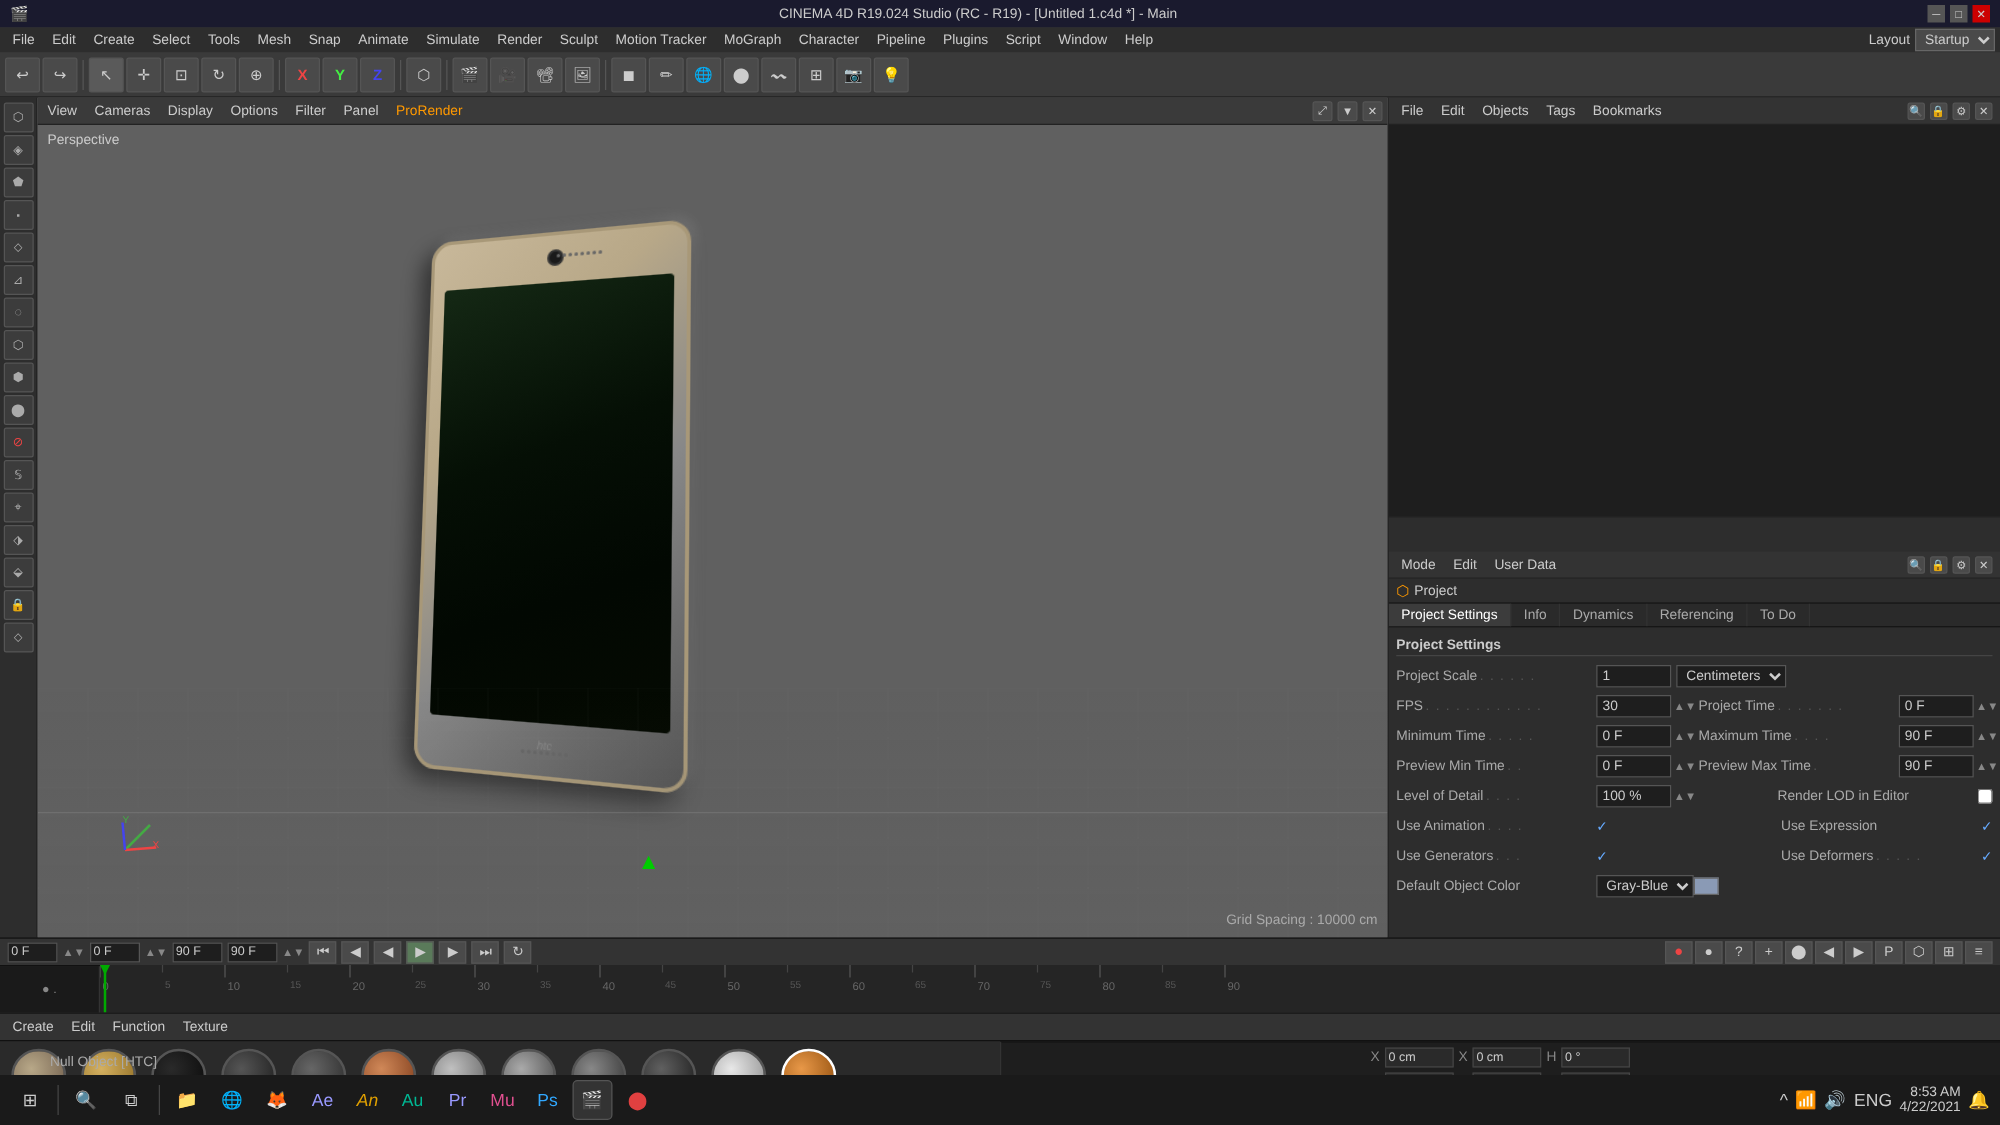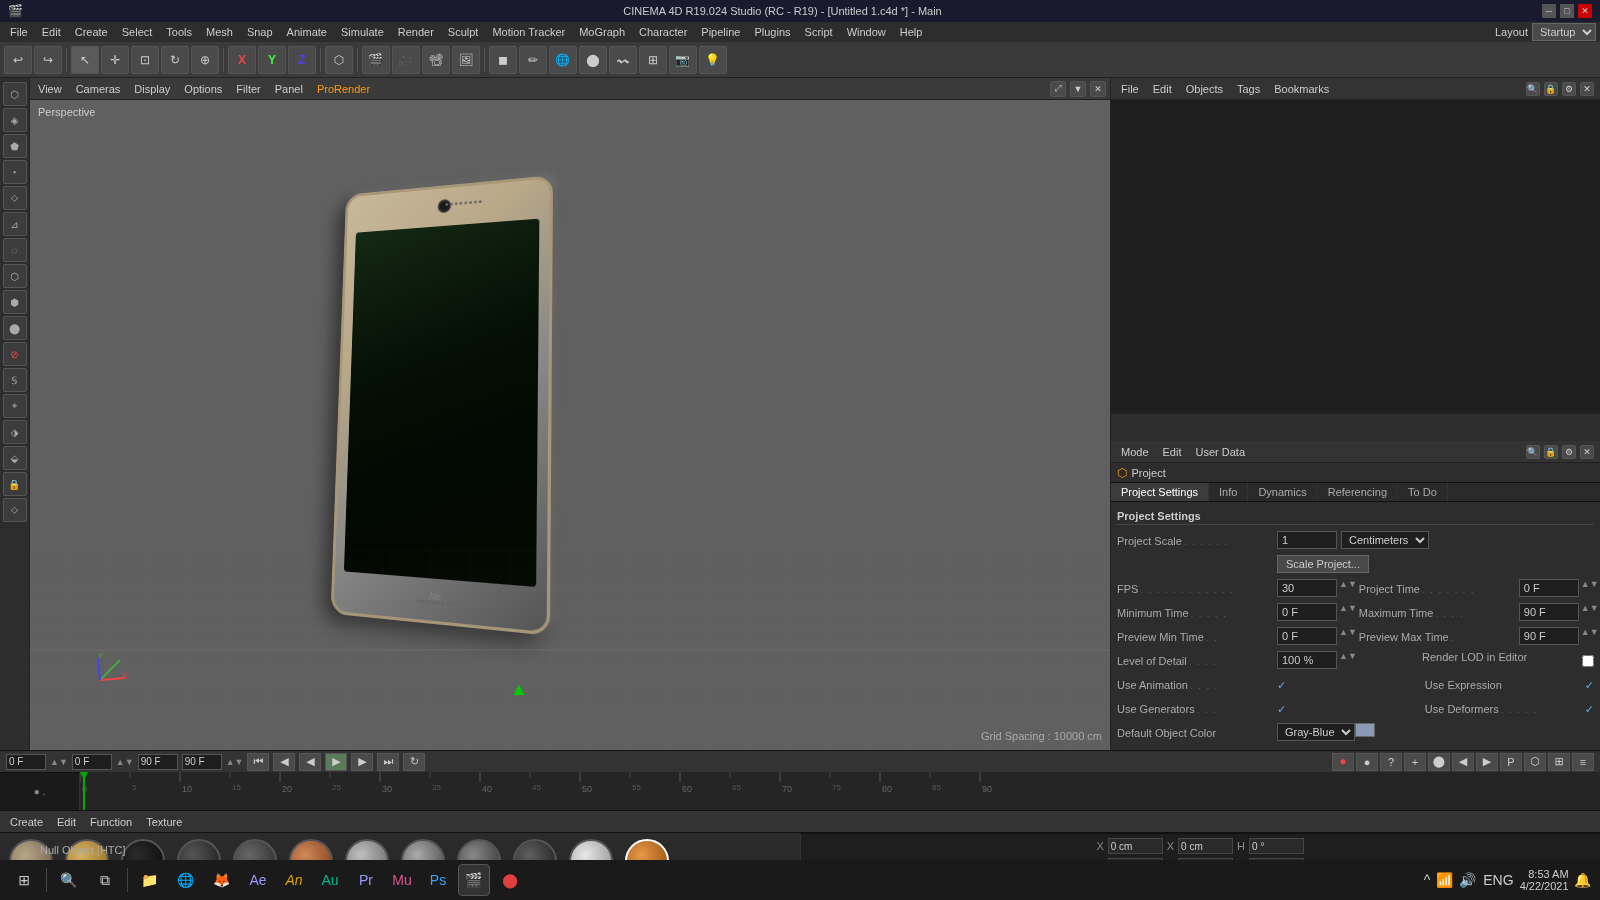--- a/index.html
+++ b/index.html
@@ -310,20 +310,21 @@
     .settings-section-title {
       color: #ccc;
       font-size: 11px;
       font-weight: bold;
       margin-bottom: 6px;
       padding: 2px 0;
       border-bottom: 1px solid #444;
     }
     .settings-row {
       display: flex;
+      align-items: center;
       margin-bottom: 4px;
       min-height: 20px;
     }
     .settings-label {
       flex: 0 0 160px;
       color: #aaa;
       font-size: 11px;
       padding-right: 4px;
     }
     .settings-input {
@@ -760,24 +761,20 @@
             </div>
             <input class="settings-input" type="text" value="1" style="">
             <div style="width:4px;"></div>
             <select class="settings-select">
               <option>Centimeters</option>
               <option>Meters</option>
               <option>Inches</option>
             </select>
           </div>
 
-          <div class="settings-row">
-            <div class="settings-label"></div>
-            <button class="settings-btn">Scale Project...</button>
-          </div>
 
           <div class="settings-row">
             <div class="settings-label dotted-label">
               <span>FPS</span>
               <span class="dots"> . . . . . . . . . . . .</span>
             </div>
             <input class="settings-input" type="text" value="30" style="">
             <span style="font-size:9px;color:#888;margin:0 2px;">▲▼</span>
             <div style="flex:1;"></div>
             <div class="settings-label dotted-label">

